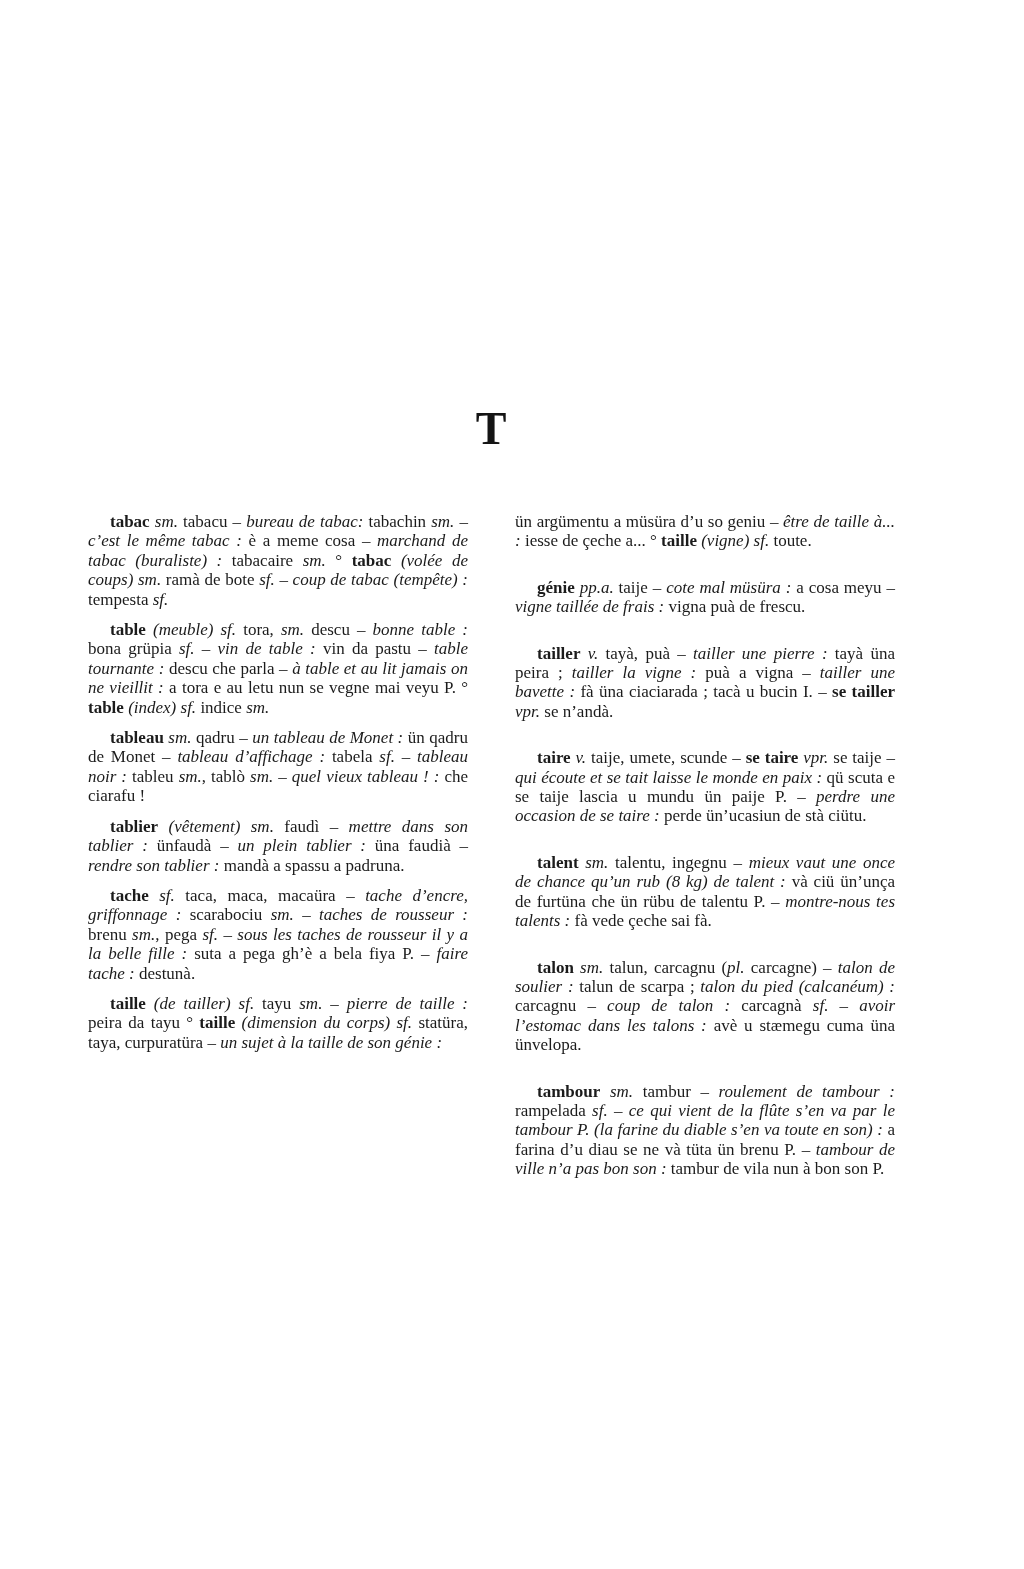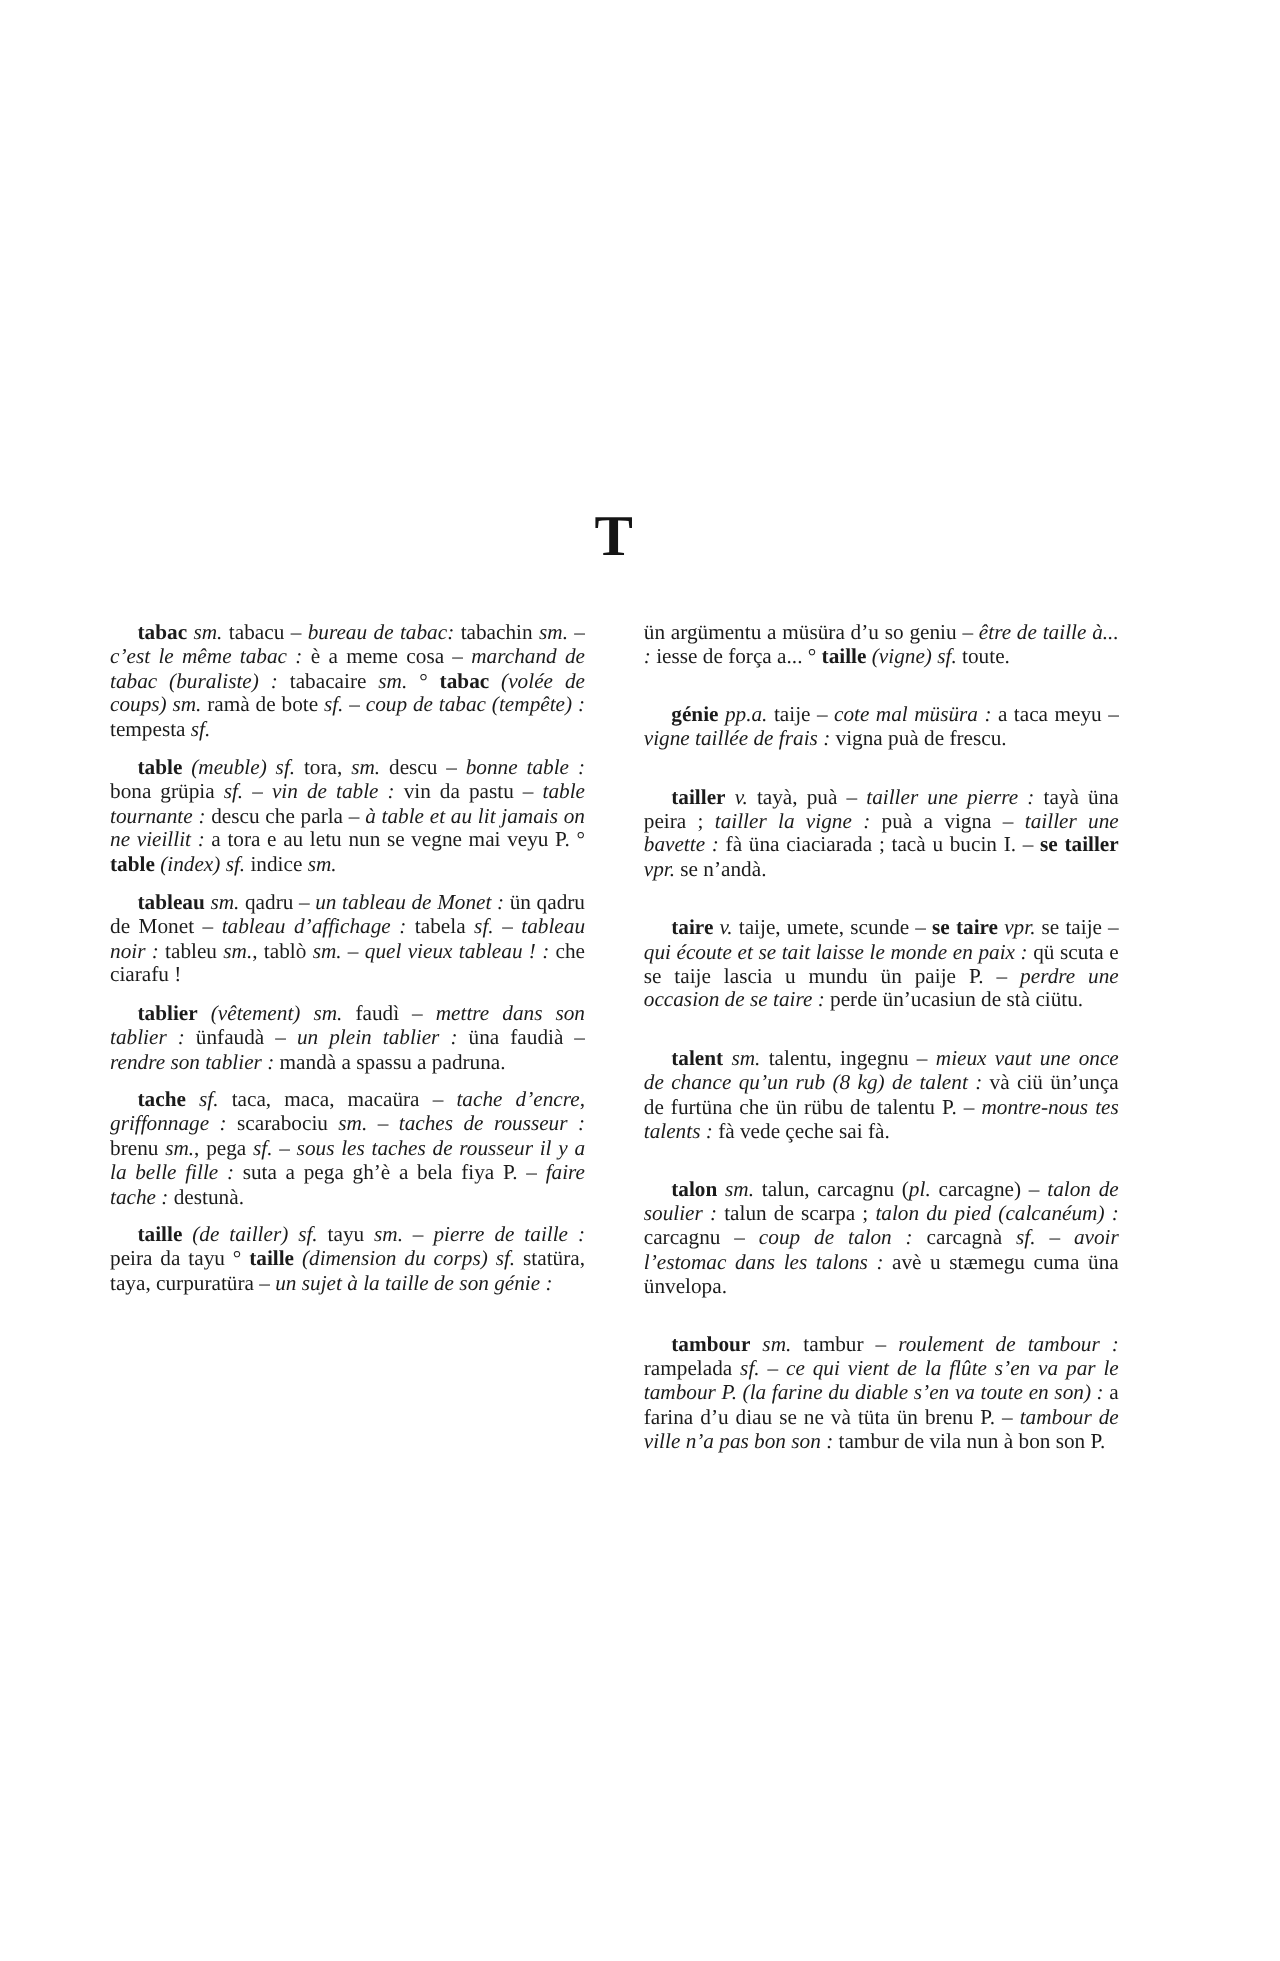--- a/index.html
+++ b/index.html
@@ -22,21 +22,21 @@
     left: 88px;
     width: 807px;
     text-align: center;
     font-size: 46px;
     font-weight: 700;
     color: #141414;
     letter-spacing: 1px;
   }
   .columns {
     position: absolute;
-    top: 496px;
+    top: 512px;
     left: 88px;
     width: 807px;
     display: flex;
     gap: 47px;
   }
   .col {
     width: 380px;
     font-size: 17px;
     line-height: 19.4px;
     text-align: justify;
@@ -66,22 +66,22 @@
   <div class="columns">
     <div class="col col-left">
         <p class="entry"><span class="seg-b">tabac</span><span class="seg-i"> sm. </span><span class="seg-r">tabacu – </span><span class="seg-i">bureau de tabac: </span><span class="seg-r">tabachin </span><span class="seg-i">sm.</span><span class="seg-r"> – </span><span class="seg-i">c’est le même tabac : </span><span class="seg-r">è a meme cosa – </span><span class="seg-i">marchand de tabac (buraliste) : </span><span class="seg-r">tabacaire </span><span class="seg-i">sm.</span><span class="seg-r"> ° </span><span class="seg-b">tabac</span><span class="seg-i"> (volée de coups) sm. </span><span class="seg-r">ramà de bote </span><span class="seg-i">sf.</span><span class="seg-r"> – </span><span class="seg-i">coup de tabac (tempête) : </span><span class="seg-r">tempesta </span><span class="seg-i">sf.</span></p>
         <p class="entry"><span class="seg-b">table</span><span class="seg-i"> (meuble) sf. </span><span class="seg-r">tora, </span><span class="seg-i">sm.</span><span class="seg-r"> descu – </span><span class="seg-i">bonne table : </span><span class="seg-r">bona grüpia </span><span class="seg-i">sf.</span><span class="seg-r"> – </span><span class="seg-i">vin de table : </span><span class="seg-r">vin da pastu – </span><span class="seg-i">table tournante : </span><span class="seg-r">descu che parla – </span><span class="seg-i">à table et au lit jamais on ne vieillit : </span><span class="seg-r">a tora e au letu nun se vegne mai veyu P. ° </span><span class="seg-b">table</span><span class="seg-i"> (index) sf. </span><span class="seg-r">indice </span><span class="seg-i">sm.</span></p>
         <p class="entry"><span class="seg-b">tableau</span><span class="seg-i"> sm. </span><span class="seg-r">qadru – </span><span class="seg-i">un tableau de Monet : </span><span class="seg-r">ün qadru de Monet – </span><span class="seg-i">tableau d’affichage : </span><span class="seg-r">tabela </span><span class="seg-i">sf.</span><span class="seg-r"> – </span><span class="seg-i">tableau noir : </span><span class="seg-r">tableu </span><span class="seg-i">sm.</span><span class="seg-r">, tablò </span><span class="seg-i">sm.</span><span class="seg-r"> – </span><span class="seg-i">quel vieux tableau ! : </span><span class="seg-r">che ciarafu !</span></p>
         <p class="entry"><span class="seg-b">tablier</span><span class="seg-i"> (vêtement) sm. </span><span class="seg-r">faudì – </span><span class="seg-i">mettre dans son tablier : </span><span class="seg-r">ünfaudà – </span><span class="seg-i">un plein tablier : </span><span class="seg-r">üna faudià – </span><span class="seg-i">rendre son tablier : </span><span class="seg-r">mandà a spassu a padruna.</span></p>
         <p class="entry"><span class="seg-b">tache</span><span class="seg-i"> sf. </span><span class="seg-r">taca, maca, macaüra – </span><span class="seg-i">tache d’encre, griffonnage : </span><span class="seg-r">scarabociu </span><span class="seg-i">sm.</span><span class="seg-r"> – </span><span class="seg-i">taches de rousseur : </span><span class="seg-r">brenu </span><span class="seg-i">sm.</span><span class="seg-r">, pega </span><span class="seg-i">sf.</span><span class="seg-r"> – </span><span class="seg-i">sous les taches de rousseur il y a la belle fille : </span><span class="seg-r">suta a pega gh’è a bela fiya P. – </span><span class="seg-i">faire tache : </span><span class="seg-r">destunà.</span></p>
         <p class="entry"><span class="seg-b">taille</span><span class="seg-i"> (de tailler) sf. </span><span class="seg-r">tayu </span><span class="seg-i">sm.</span><span class="seg-r"> – </span><span class="seg-i">pierre de taille : </span><span class="seg-r">peira da tayu ° </span><span class="seg-b">taille</span><span class="seg-i"> (dimension du corps) sf. </span><span class="seg-r">statüra, taya, curpuratüra – </span><span class="seg-i">un sujet à la taille de son génie :</span></p>
       </div>
     <div class="col col-right">
-        <p class="entry noindent"><span class="seg-r">ün argümentu a müsüra d’u so geniu – </span><span class="seg-i">être de taille à... : </span><span class="seg-r">iesse de força a... ° </span><span class="seg-b">taille</span><span class="seg-i"> (vigne) sf. </span><span class="seg-r">toute.</span></p>
-        <p class="entry"><span class="seg-b">génie</span><span class="seg-i"> pp.a. </span><span class="seg-r">taije – </span><span class="seg-i">cote mal müsüra : </span><span class="seg-r">a taca meyu – </span><span class="seg-i">vigne taillée de frais : </span><span class="seg-r">vigna puà de frescu.</span></p>
+        <p class="entry noindent"><span class="seg-r">ün argümentu a müsüra d’u so geniu – </span><span class="seg-i">être de taille à... : </span><span class="seg-r">iesse de çeche a... ° </span><span class="seg-b">taille</span><span class="seg-i"> (vigne) sf. </span><span class="seg-r">toute.</span></p>
+        <p class="entry"><span class="seg-b">génie</span><span class="seg-i"> pp.a. </span><span class="seg-r">taije – </span><span class="seg-i">cote mal müsüra : </span><span class="seg-r">a cosa meyu – </span><span class="seg-i">vigne taillée de frais : </span><span class="seg-r">vigna puà de frescu.</span></p>
         <p class="entry"><span class="seg-b">tailler</span><span class="seg-i"> v. </span><span class="seg-r">tayà, puà – </span><span class="seg-i">tailler une pierre : </span><span class="seg-r">tayà üna peira ; </span><span class="seg-i">tailler la vigne : </span><span class="seg-r">puà a vigna – </span><span class="seg-i">tailler une bavette : </span><span class="seg-r">fà üna ciaciarada ; tacà u bucin I. – </span><span class="seg-b">se tailler</span><span class="seg-i"> vpr. </span><span class="seg-r">se n’andà.</span></p>
         <p class="entry"><span class="seg-b">taire</span><span class="seg-i"> v. </span><span class="seg-r">taije, umete, scunde – </span><span class="seg-b">se taire</span><span class="seg-i"> vpr. </span><span class="seg-r">se taije – </span><span class="seg-i">qui écoute et se tait laisse le monde en paix : </span><span class="seg-r">qü scuta e se taije lascia u mundu ün paije P. – </span><span class="seg-i">perdre une occasion de se taire : </span><span class="seg-r">perde ün’ucasiun de stà ciütu.</span></p>
         <p class="entry"><span class="seg-b">talent</span><span class="seg-i"> sm. </span><span class="seg-r">talentu, ingegnu – </span><span class="seg-i">mieux vaut une once de chance qu’un rub (8 kg) de talent : </span><span class="seg-r">và ciü ün’unça de furtüna che ün rübu de talentu P. – </span><span class="seg-i">montre-nous tes talents : </span><span class="seg-r">fà vede çeche sai fà.</span></p>
         <p class="entry"><span class="seg-b">talon</span><span class="seg-i"> sm. </span><span class="seg-r">talun, carcagnu (</span><span class="seg-i">pl.</span><span class="seg-r"> carcagne) – </span><span class="seg-i">talon de soulier : </span><span class="seg-r">talun de scarpa ; </span><span class="seg-i">talon du pied (calcanéum) : </span><span class="seg-r">carcagnu – </span><span class="seg-i">coup de talon : </span><span class="seg-r">carcagnà </span><span class="seg-i">sf.</span><span class="seg-r"> – </span><span class="seg-i">avoir l’estomac dans les talons : </span><span class="seg-r">avè u stæmegu cuma üna ünvelopa.</span></p>
         <p class="entry"><span class="seg-b">tambour</span><span class="seg-i"> sm. </span><span class="seg-r">tambur – </span><span class="seg-i">roulement de tambour : </span><span class="seg-r">rampelada </span><span class="seg-i">sf.</span><span class="seg-r"> – </span><span class="seg-i">ce qui vient de la flûte s’en va par le tambour P. (la farine du diable s’en va toute en son) : </span><span class="seg-r">a farina d’u diau se ne và tüta ün brenu P. – </span><span class="seg-i">tambour de ville n’a pas bon son : </span><span class="seg-r">tambur de vila nun à bon son P.</span></p>
       </div>
   </div>
 </div>
 
 </body></html>

